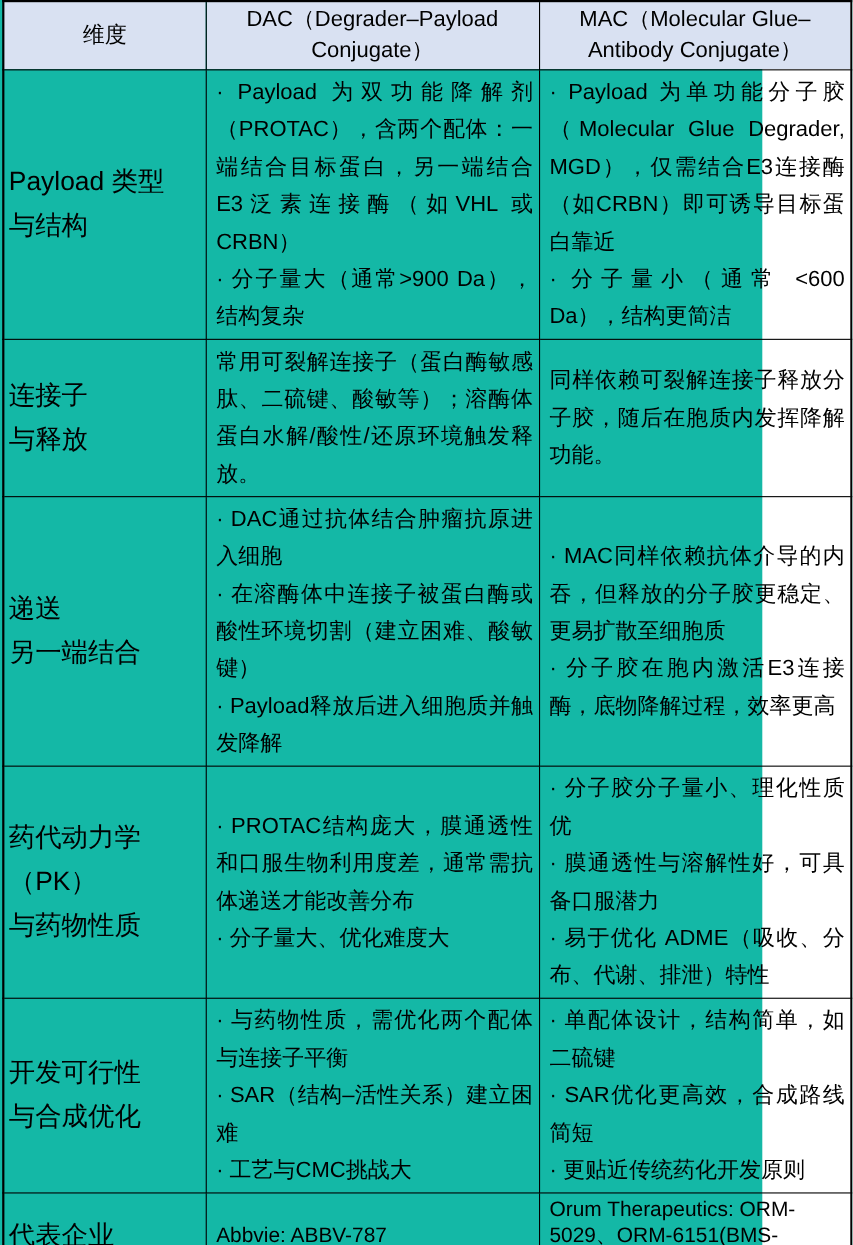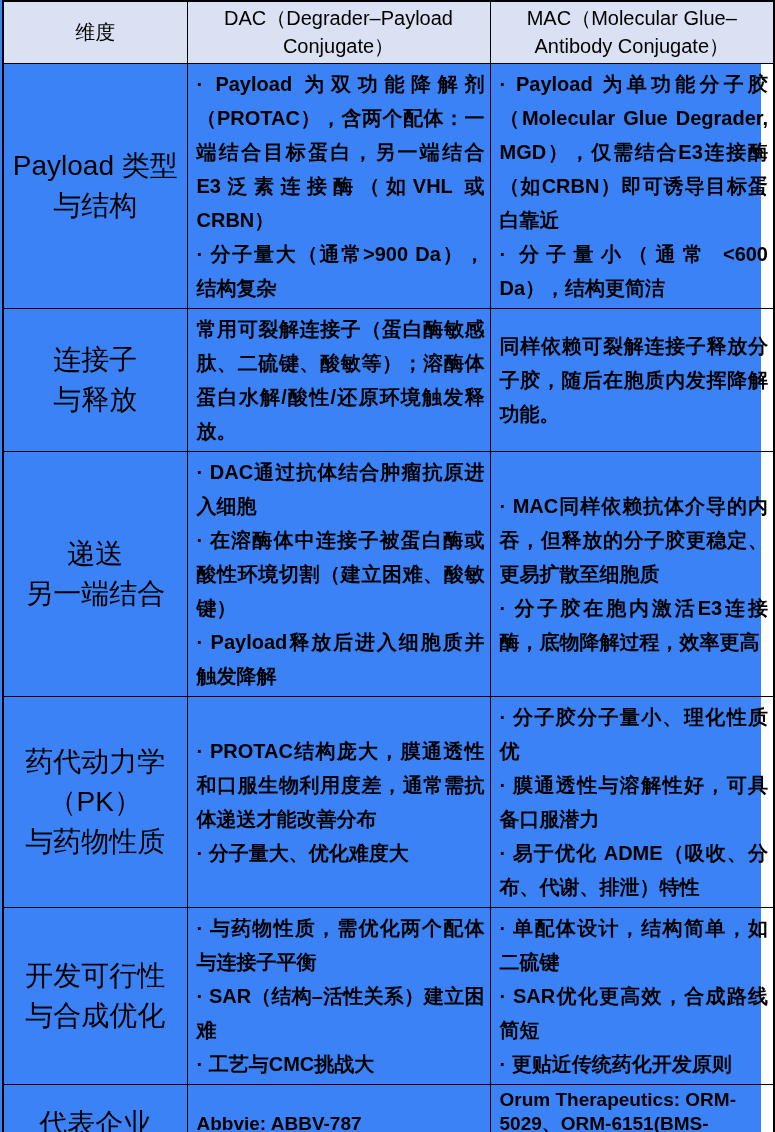--- a/index.html
+++ b/index.html
@@ -4,25 +4,25 @@
 <style>
   html, body {
     margin: 0;
     padding: 0;
     background: #ffffff;
     width: 775px;
     font-family: "Liberation Sans", "DejaVu Sans", sans-serif;
     color: #000000;
   }
   .page {
-    width: 761px;
+    width: 693px;
     height: 1132px;
     box-sizing: border-box;
     padding: 0 0 0 2px;
-    background: #3b82f6;
+    background: #14b8a6;
   }
   table.cmp {
     border-collapse: collapse;
     table-layout: fixed;
     width: 771px;
     border: 2px solid #000000;
   }
   th, td {
     border: 1.5px solid #000000;
     vertical-align: middle;
@@ -32,33 +32,31 @@
   th.hdr {
     background: #d9e1f2;
     font-size: 20px;
     font-weight: normal;
     line-height: 28px;
     text-align: center;
     padding: 2px 8px;
     white-space: pre-line;
   }
   td.dim {
-    text-align: center;
-    font-size: 28px;
+    font-size: 24px;
     line-height: 40px;
     white-space: pre-line;
     padding: 2px 4px;
   }
   td.cell {
     font-size: 20px;
     line-height: 34px;
     white-space: pre-line;
     text-align: justify;
     padding: 3px 5px 3px 9px;
-    font-weight: bold;
   }
   td.latin {
     font-size: 19px;
     line-height: 24px;
     text-align: left;
     white-space: pre-line;
   }
 </style>
 </head>
 <body>

